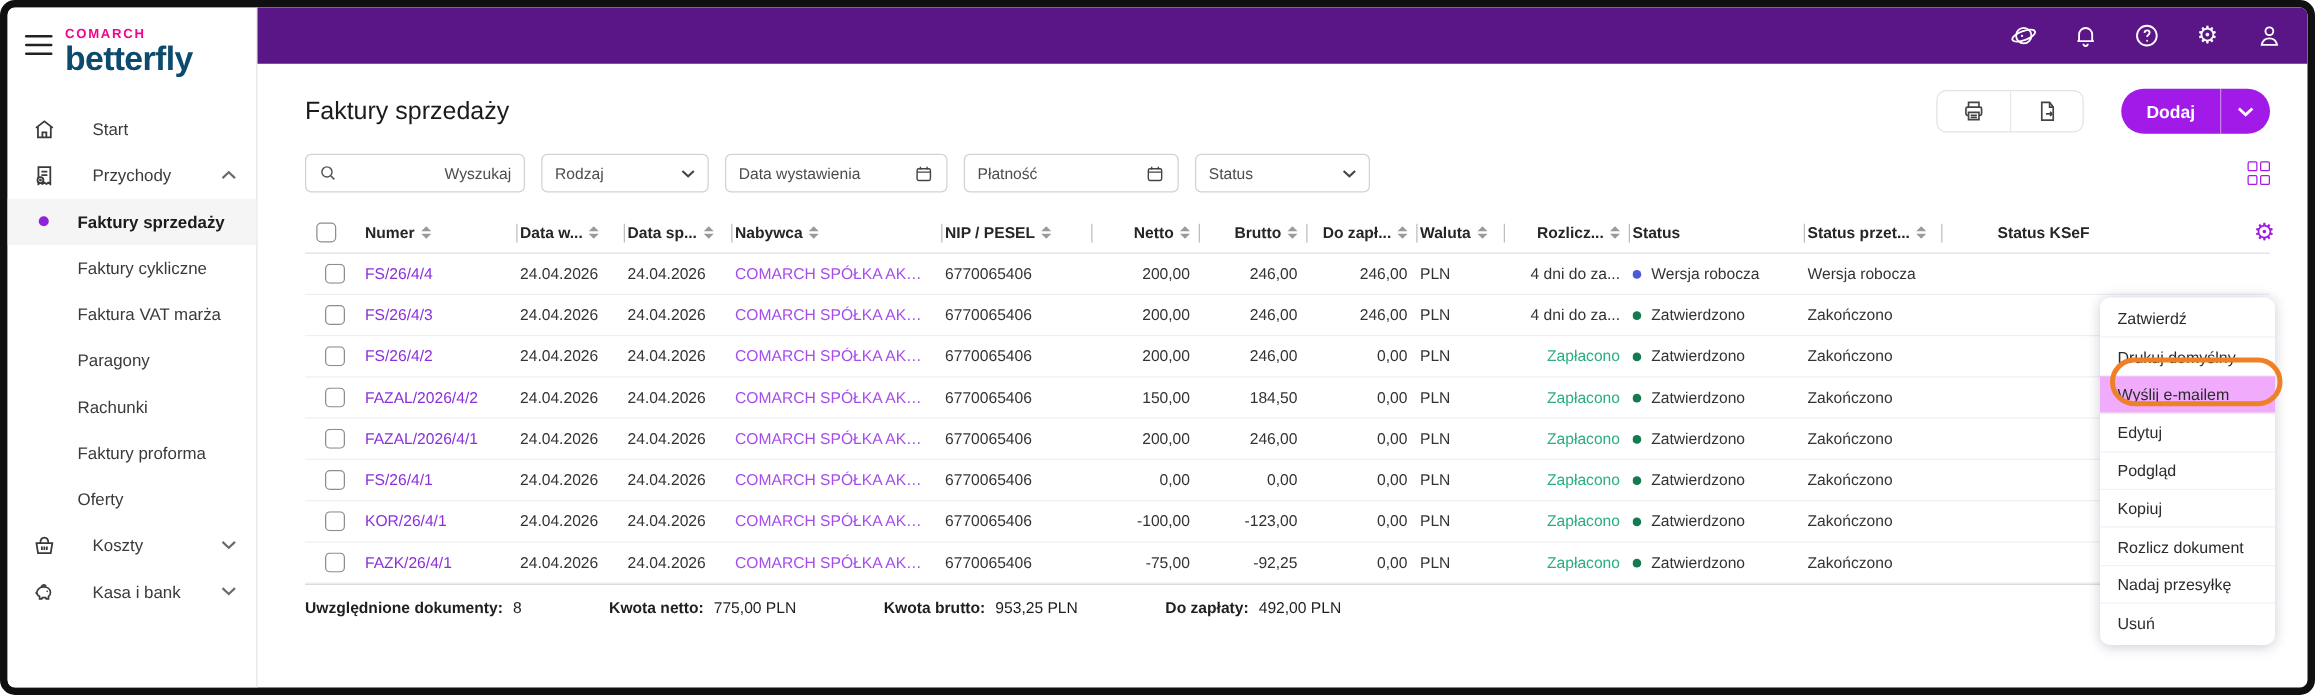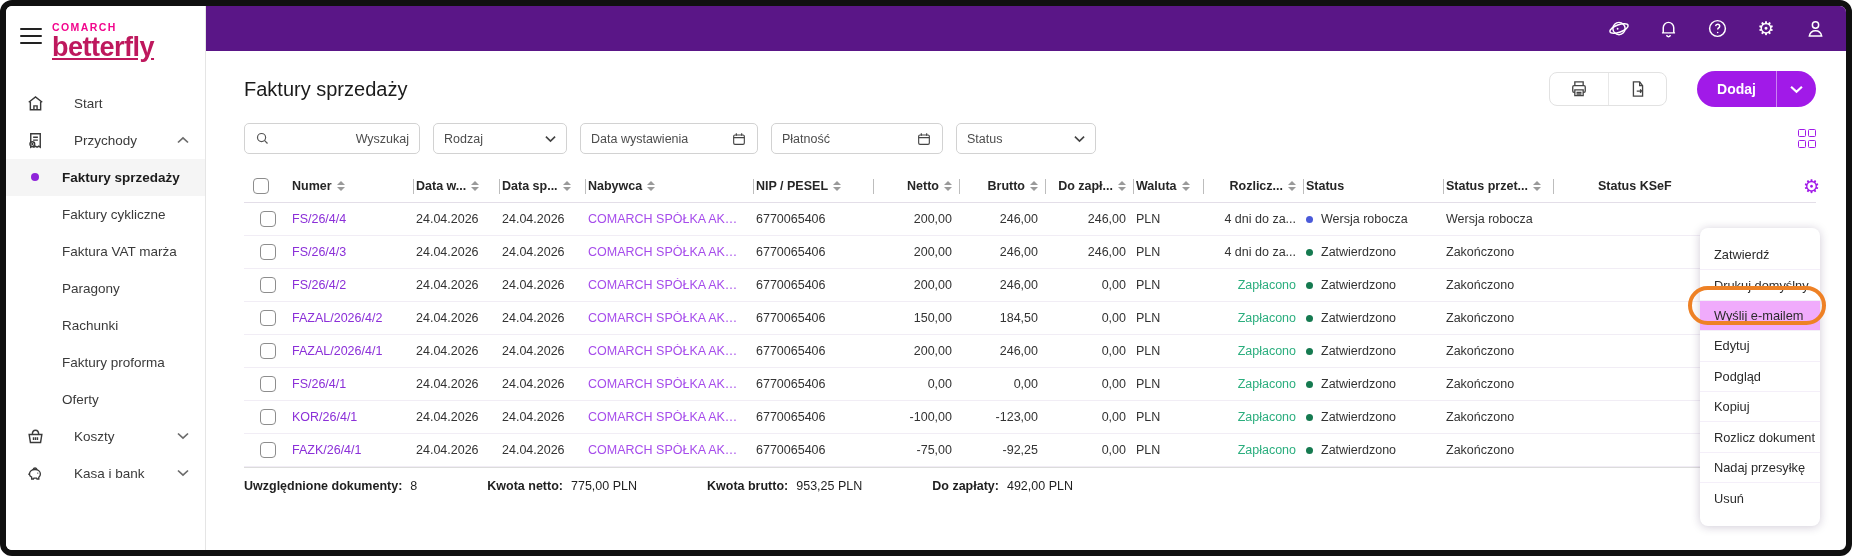--- a/index.html
+++ b/index.html
@@ -9,21 +9,21 @@
 
   
   .sidebar { width:200px; flex:0 0 200px; background:#fff; border-right:1px solid #e5e5e5;
              display:flex; flex-direction:column; }
   .sb-head { display:flex; align-items:flex-start; gap:10px; padding:16px 10px 6px 14px; }
   .hamburger { width:22px; height:16px; margin-top:6px; display:flex; flex-direction:column;
                justify-content:space-between; cursor:pointer; }
   .hamburger span { height:2.4px; background:#222; border-radius:2px; }
   .logo { line-height:1; }
   .logo .brand { font-size:10.5px; font-weight:700; letter-spacing:1.4px; color:#f2068d; display:block; }
-  .logo .product { font-size:27px; font-weight:800; letter-spacing:-0.5px; color:#be185d; display:block; margin-top:1px;text-decoration:underline; }
+  .logo .product { font-size:27px; font-weight:800; letter-spacing:-0.5px; color:#0c4a6e; display:block; margin-top:1px; }
   .sb-nav { margin-top:18px; font-size:13.5px; color:#3a3a3a; }
   .sb-item { display:flex; align-items:center; height:37px; padding-left:18px; gap:28px; cursor:pointer; position:relative; }
   .sb-item .sb-icon { width:22px; display:flex; justify-content:center; color:#3a3a3a; }
   .sb-item .chev { margin-left:auto; margin-right:16px; color:#6b6b6b; }
   .sb-sub { display:flex; align-items:center; height:37px; padding-left:56px; cursor:pointer; position:relative; }
   .sb-sub.active { background:#f5f5f5; font-weight:700; color:#1c1c1c; }
   .sb-sub.active::before { content:""; position:absolute; left:25px; width:8px; height:8px;
                            border-radius:50%; background:#8e24d9; }
 
   
@@ -93,22 +93,22 @@
   .c-status .dot { width:7px; height:7px; border-radius:50%; background:#157a50; flex:0 0 7px; }
   .c-status[data-kind="draft"] .dot { background:#4a5ad9; }
 
   
   .summary { border-top:1px solid #dcdcdc; height:36px; display:flex; align-items:center; gap:8px;
              font-size:12.5px; color:#1f1f1f; }
   .summary .lab { font-weight:700; }
   .summary .val { margin-right:62px; }
 
   
-  .ctx-menu { position:absolute; top:177px; right:26px; width:120px; background:#fff; z-index:6;
-              border-radius:8px; box-shadow:0 1px 10px rgba(40,20,70,.22); padding:12px 0; }
+  .ctx-menu { position:absolute; top:187px; right:26px; width:140px; background:#fff; z-index:6;
+              border-radius:8px; box-shadow:0 1px 10px rgba(40,20,70,.22); padding:2px 0; }
   .menu-item { height:30.4px; display:flex; align-items:center; padding-left:14px; font-size:12.8px;
                color:#2b2b2b; cursor:pointer; border-bottom:1px solid #f4eff9; }
   .menu-item:last-child { border-bottom:none; }
   .menu-item[data-idx="2"] { background:#f0abfc; }
   .annotation-ring { position:absolute; top:235px; right:20px; width:138px; height:39px; z-index:7;
                      border:4.5px solid #ee8125; border-radius:20px; pointer-events:none; }
 
   svg { display:block; }
 </style>
 </head>

